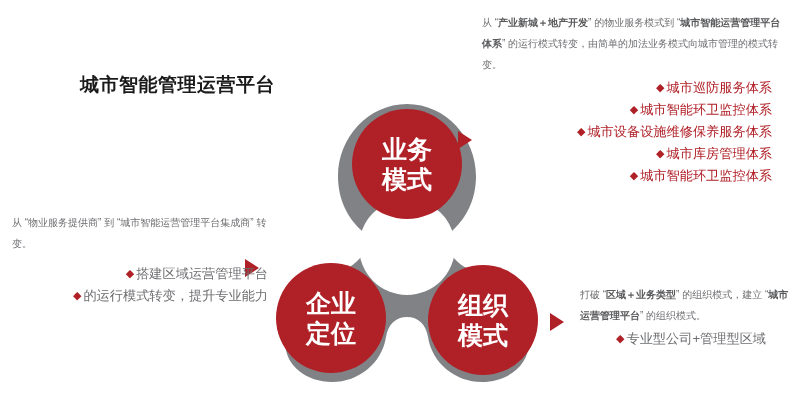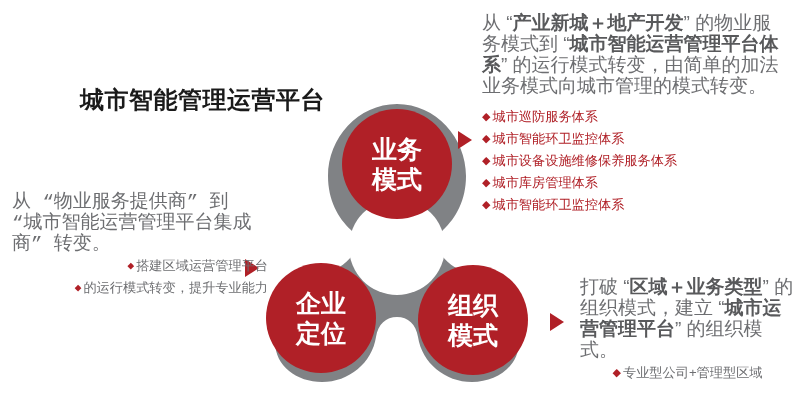--- a/index.html
+++ b/index.html
@@ -16,32 +16,31 @@
     height: 403px;
     background: #ffffff;
     overflow: hidden;
   }
 
   
   #main-title {
     position: absolute;
     left: 80px;
     top: 72px;
-    font-size: 24px;
+    font-size: 19px;
     font-weight: bold;
     color: #1a1a1a;
     letter-spacing: 0.5px;
     white-space: nowrap;
-    margin-top: 12px;
   }
 
   
   .para {
     color: #6d6e71;
-    font-size: 19px;
+    font-size: 10px;
     line-height: 21px;
   }
   .para b { color: #58595b; font-weight: bold; }
 
   .bullet-line {
     font-size: 13.2px;
     line-height: 21px;
     white-space: nowrap;
   }
   .bullet-line .dia {
@@ -56,56 +55,57 @@
 
   
   #tr-block {
     position: absolute;
     left: 482px;
     top: 12px;
     width: 300px;
   }
   #tr-para { text-align: left; }
   #tr-bullets {
-    margin-top: 10px;
+    margin-top: 2px;
+    text-align: right;
     padding-right: 10px;
   }
 
   
   #left-block {
     position: absolute;
     left: 12px;
-    top: 192px;
+    top: 212px;
     width: 258px;
-    font-family: Liberation Mono, monospace;
   }
   #left-para { text-align: left; }
   #left-bullets {
-    margin-top: 1px;
+    margin-top: 9px;
     text-align: right;
     padding-right: 2px;
   }
 
   
   #br-block {
     position: absolute;
     left: 580px;
-    top: 276px;
+    top: 284px;
     width: 215px;
   }
   #br-para { text-align: left; }
   #br-bullets {
     margin-top: 2px;
-    text-align: center;
+    text-align: left;
+    margin-left: 36px;
   }
 
   
   #diagram {
     position: absolute;
-    left: 240px;
+    left: 250px;
     top: 96px;
     width: 300px;
     height: 290px;
   }
   #diagram svg { display: block; }
 
   .node-label {
     font-family: "Liberation Sans", "DejaVu Sans", sans-serif;
     font-weight: bold;
     fill: #ffffff;

